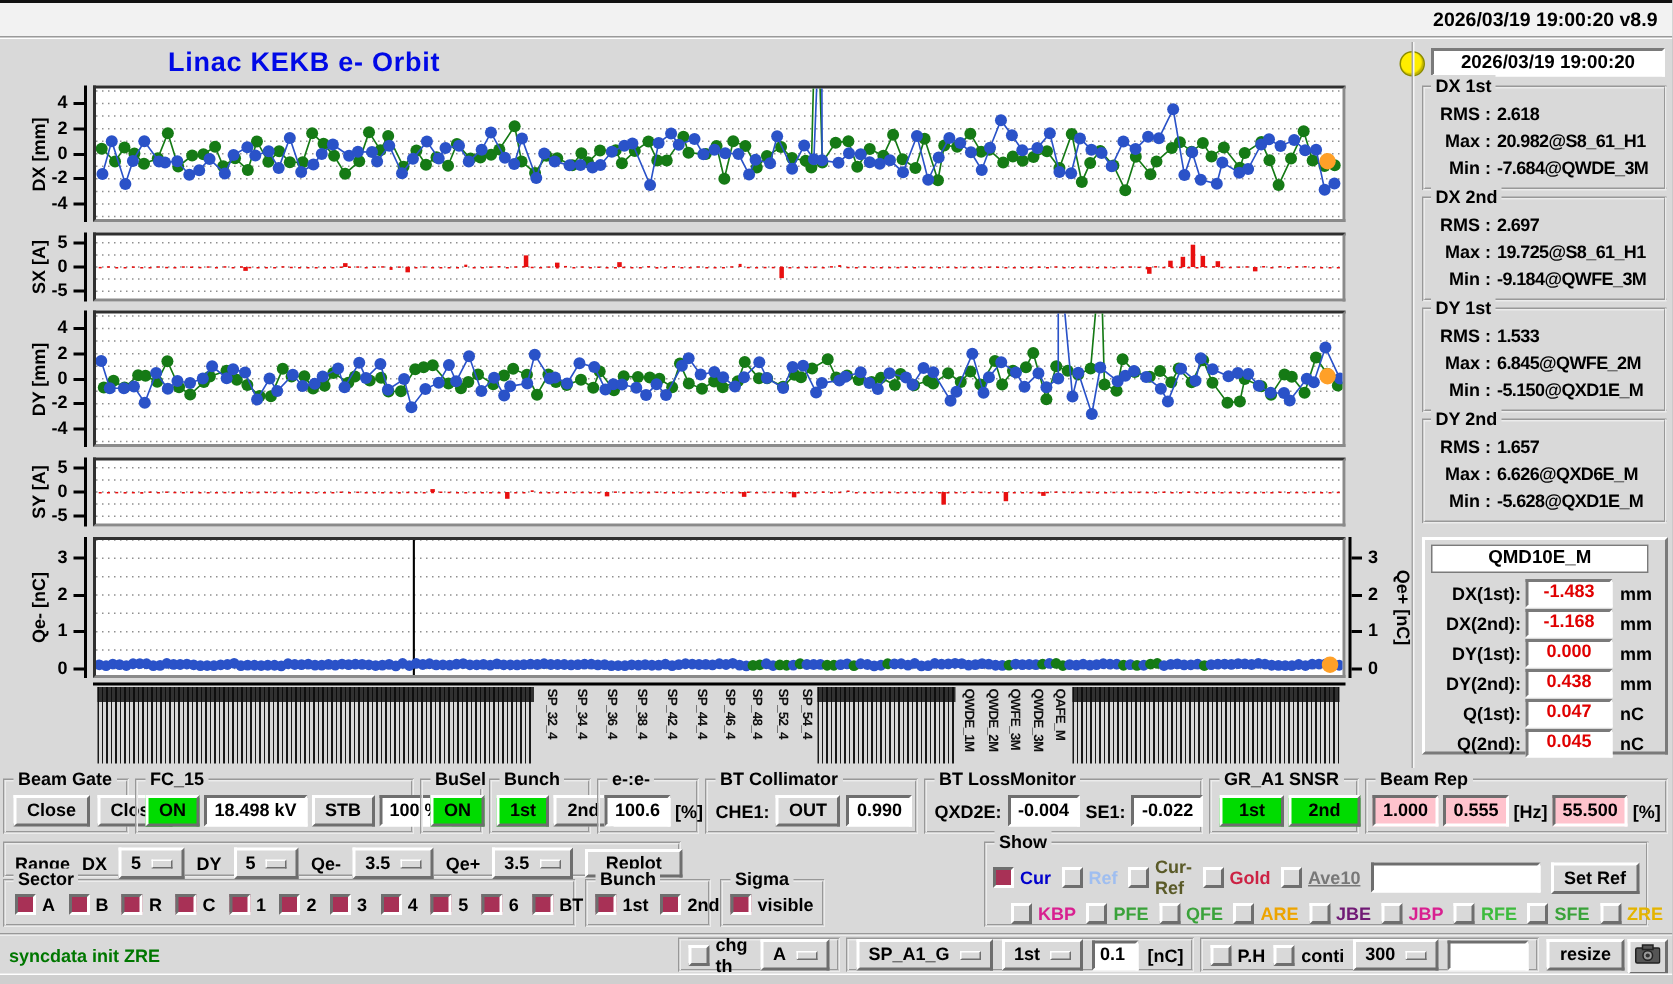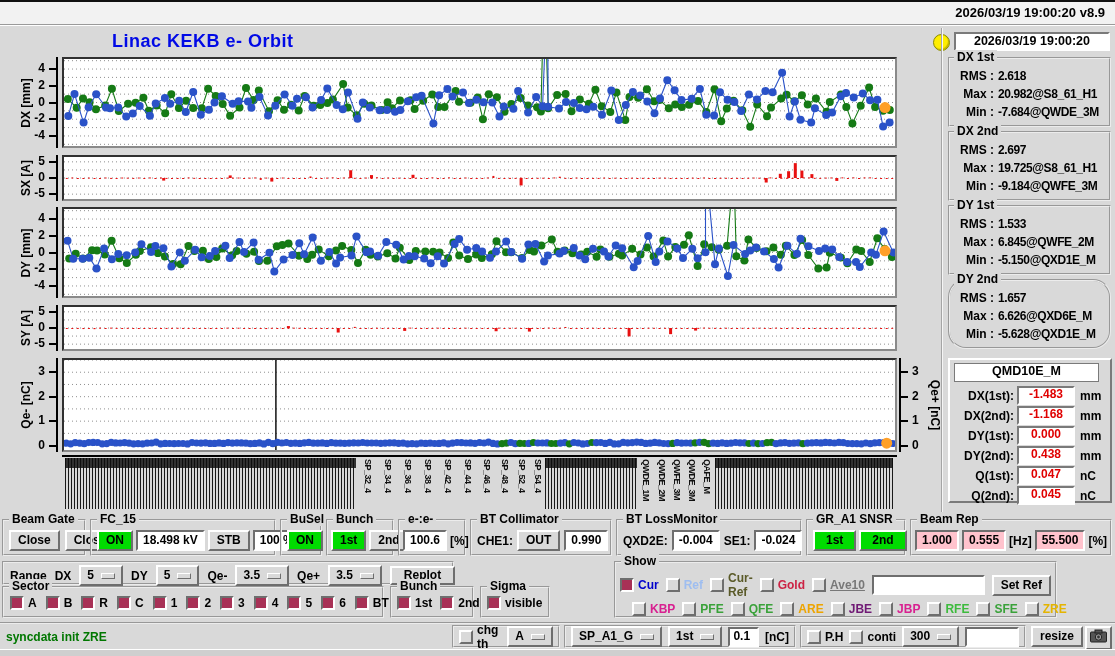--- a/index.html
+++ b/index.html
@@ -1184,21 +1184,21 @@
           <div class="r">
             <span class="l">Max :</span>
             <span class="v">6.845@QWFE_2M</span>
           </div>
           <div class="r">
             <span class="l">Min :</span>
             <span class="v">-5.150@QXD1E_M</span>
           </div>
         </div>
       </div>
-      <div class="statgb" style="top: 279px; height: 70px; border-radius: 18px;">
+      <div class="statgb" style="top: 279px; height: 70px;">
         <span class="t">DY 2nd</span>
         <div class="rows">
           <div class="r">
             <span class="l">RMS :</span>
             <span class="v">1.657</span>
           </div>
           <div class="r">
             <span class="l">Max :</span>
             <span class="v">6.626@QXD6E_M</span>
           </div>
@@ -1289,21 +1289,21 @@
       <span class="btn">OUT</span>
       <span class="box">0.990</span>
     </div>
   </div>
   <div class="gb" style="left:616px;top:519px;width:186px;height:37px">
     <span class="t">BT LossMonitor</span>
     <div class="inner" style="gap:4px">
       <span class="lab">QXD2E:</span>
       <span class="box">-0.004</span>
       <span class="lab">SE1:</span>
-      <span class="box">-0.024</span>
+      <span class="box">-0.022</span>
     </div>
   </div>
   <div class="gb" style="left:806px;top:519px;width:100px;height:37px">
     <span class="t">GR_A1 SNSR</span>
     <div class="inner" style="gap:3px">
       <span class="btn green" style="padding:1px 11px">1st</span>
       <span class="btn green" style="padding:1px 11px">2nd</span>
     </div>
   </div>
   <div class="gb" style="left:910px;top:519px;width:202px;height:37px">
@@ -1409,21 +1409,21 @@
   <div class="gb" style="left:480px;top:586px;width:70px;height:32px">
     <span class="t">Sigma</span>
     <div class="inner" id="sigma-row" style="padding:8px 0 2px 5px">
         <span class="cb">
           <span class="ind on"></span>
           <span class="cl" style="color: rgb(0, 0, 0);">visible</span>
         </span>
       </div>
   </div>
 
-  <div class="gb" style="left:614px;top:561px;width:443px;height:57px">
+  <div class="gb" style="left:656px;top:561px;width:443px;height:57px">
     <span class="t">Show</span>
     <div class="inner" id="show-row1" style="gap:7px;padding:8px 4px 0 4px">
         <span class="cb">
           <span class="ind on"></span>
           <span class="cl" style="color: rgb(0, 0, 204);">Cur</span>
         </span>
         <span class="cb">
           <span class="ind off"></span>
           <span class="cl" style="color: rgb(159, 190, 240);">Ref</span>
         </span>

